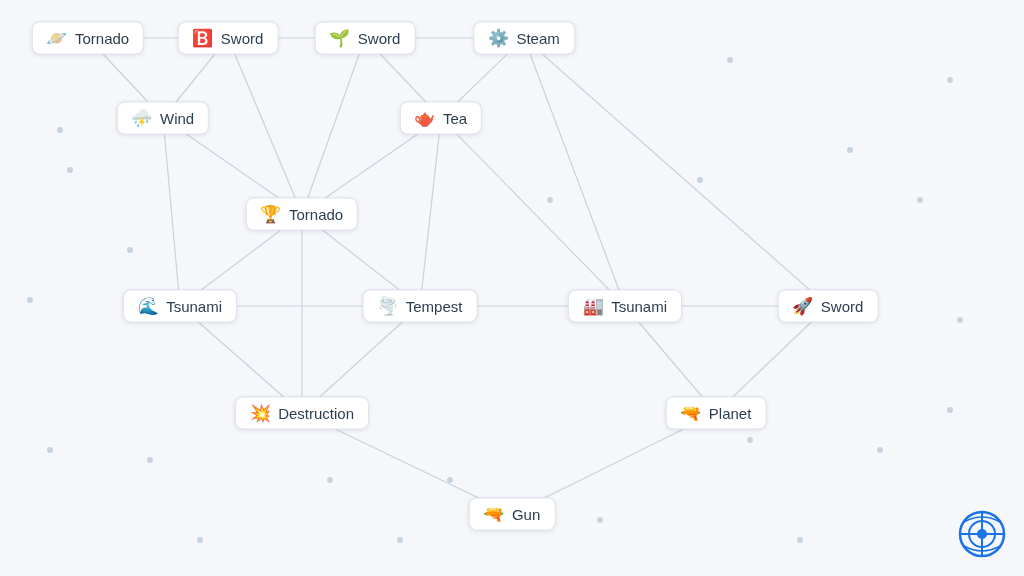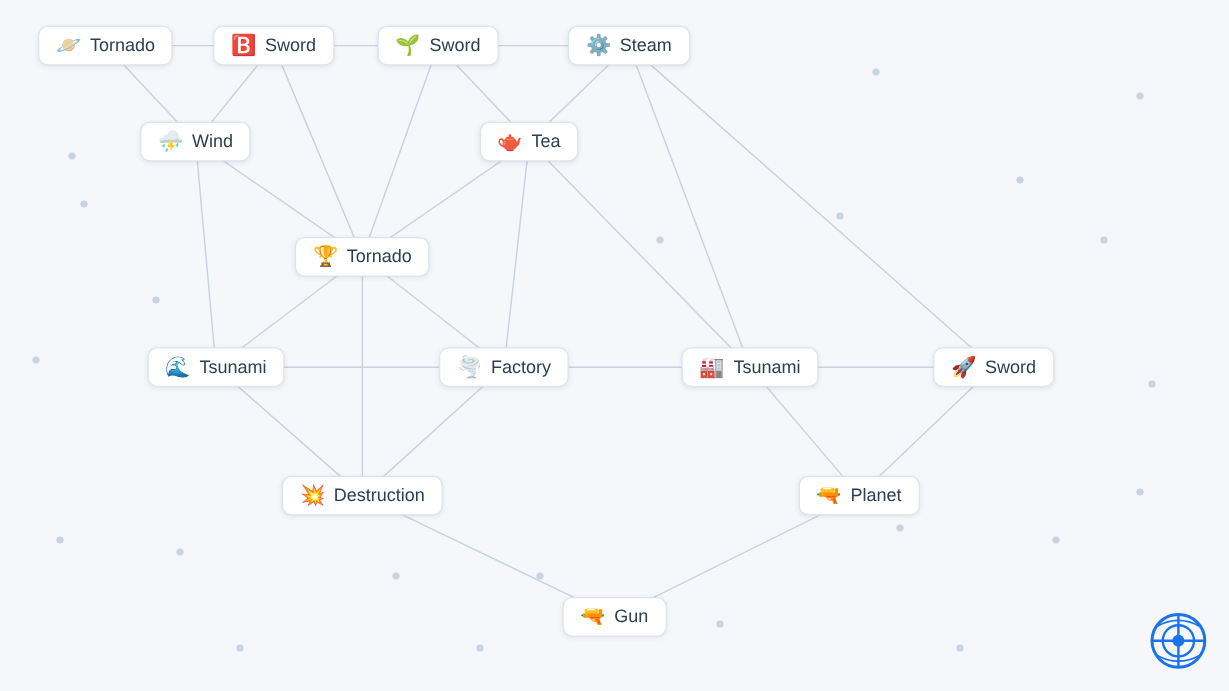--- a/index.html
+++ b/index.html
@@ -141,21 +141,21 @@
     <div class="node" style="left: 302px; top: 214px;">
       <span class="emoji">🏆</span>
       <span>Tornado</span>
     </div>
     <div class="node" style="left: 180px; top: 306px;">
       <span class="emoji">🌊</span>
       <span>Tsunami</span>
     </div>
     <div class="node" style="left: 420px; top: 306px;">
       <span class="emoji">🌪️</span>
-      <span>Factory</span>
+      <span>Tempest</span>
     </div>
     <div class="node" style="left: 625px; top: 306px;">
       <span class="emoji">🏭</span>
       <span>Tsunami</span>
     </div>
     <div class="node" style="left: 828px; top: 306px;">
       <span class="emoji">🚀</span>
       <span>Sword</span>
     </div>
     <div class="node" style="left: 302px; top: 413px;">

